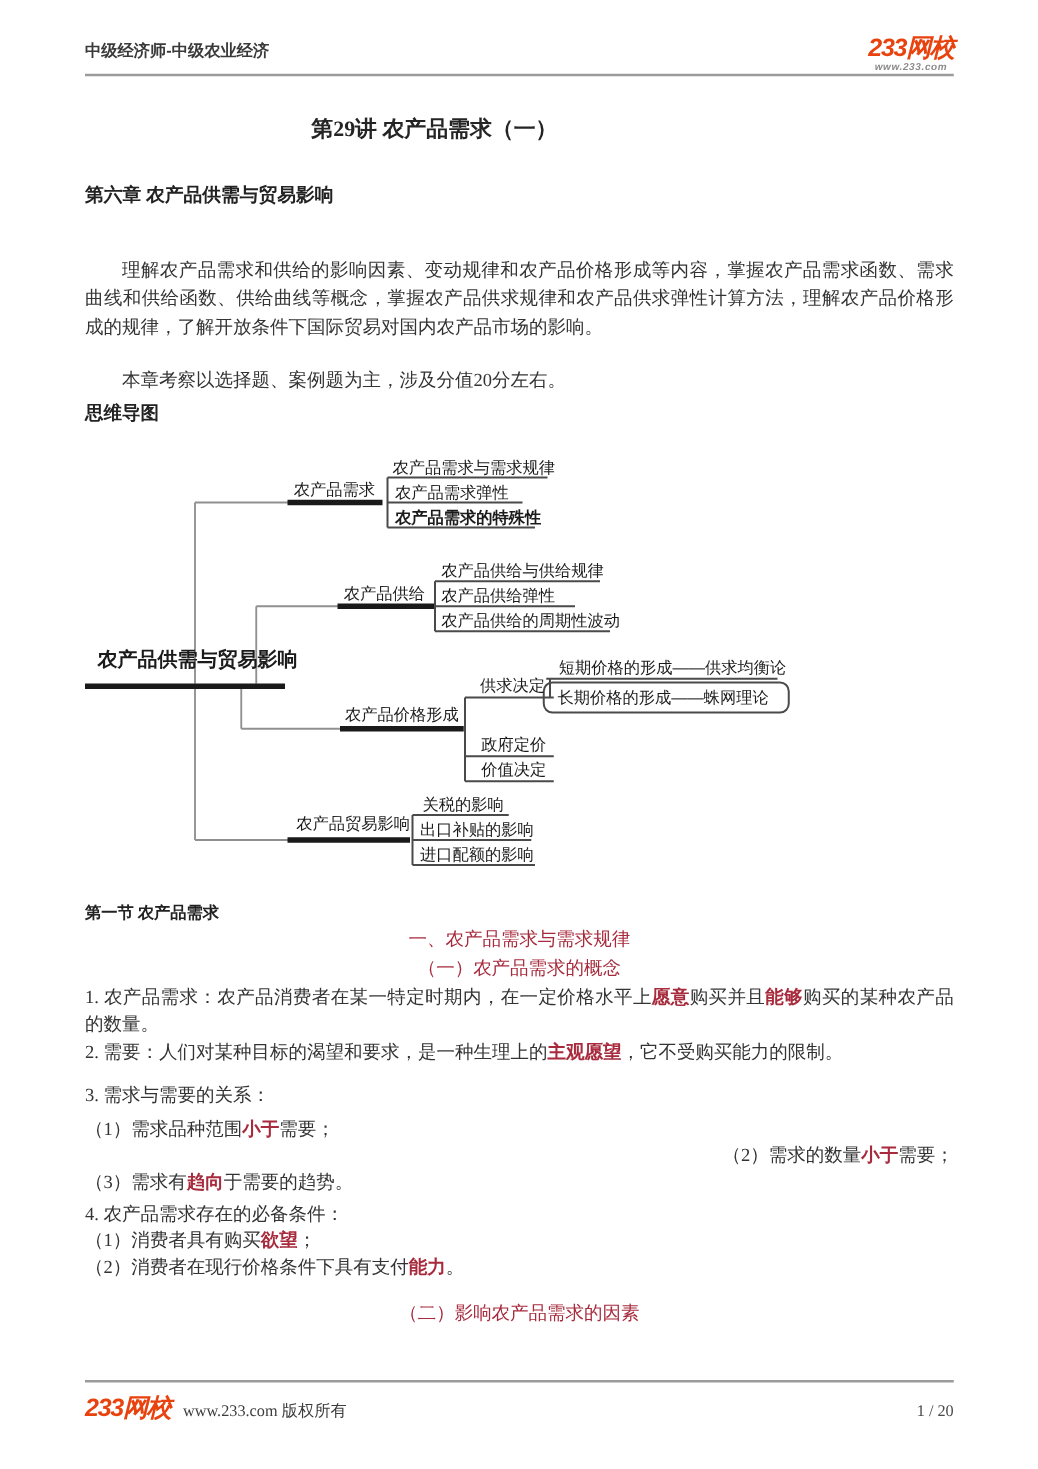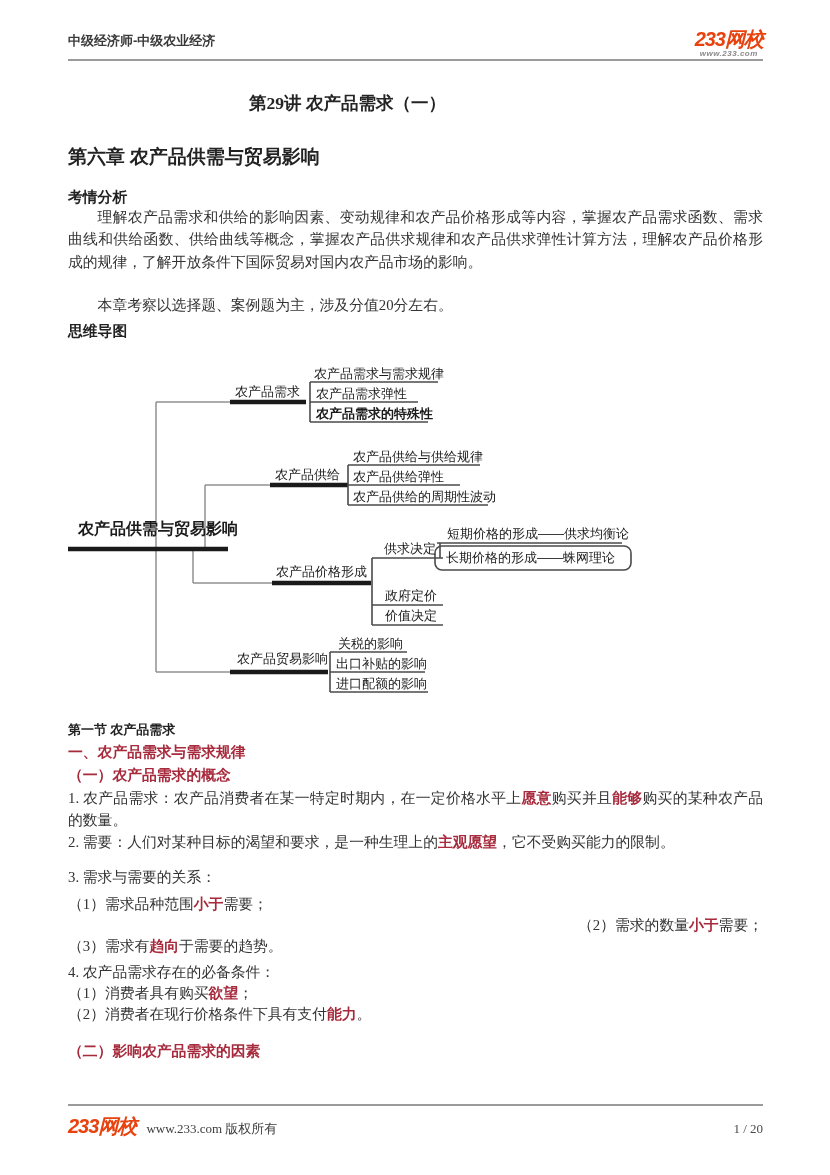--- a/index.html
+++ b/index.html
@@ -10,27 +10,27 @@
   
   .header { position:absolute; left:68px; width:695px; top:0; height:59px; border-bottom:2px solid #9b9b9b; }
   .header-course { position:absolute; left:0; bottom:9px; font-size:13px; font-weight:600; color:#3a3a3a; font-family:"Liberation Sans",sans-serif; }
   .logo { position:absolute; right:0; bottom:1px; text-align:center; font-family:"Liberation Sans",sans-serif; }
   .logo-main { font-size:20px; font-weight:bold; font-style:italic; color:#e8420e; letter-spacing:-1px; line-height:20px; }
   .logo-sub { font-size:8px; font-weight:bold; font-style:italic; color:#8a8a8a; letter-spacing:.5px; }
   
   .title { position:absolute; top:91px; left:0; width:695px; text-align:center; font-size:17.5px; font-weight:bold; color:#242424; }
   .blk { position:absolute; left:68px; width:695px; font-size:14.8px; line-height:22.4px; color:#333333; }
   .bhead { font-weight:bold; color:#222222; }
-  .chapter { top:146px; font-size:19px; font-weight:bold; color:#222222; }
+  .chapter { top:146px; font-size:15px; font-weight:bold; color:#222222; }
   .exam-h { top:186px; }
   .p1 { top:206px; text-align:justify; text-indent:2em; }
   .p2 { top:294px; text-indent:2em; }
   .mm-h { top:320px; }
   .sec-h { top:719px; font-size:13px; }
-  .red { color:#a72b3d; font-weight:bold; }
+  .red { color:#a72b3d; font-weight:normal;text-align:center; }
   .hl  { color:#a72b3d; font-weight:bold; }
   .sub1 { top:741px; }
   .sub2 { top:764px; }
   .l0 { top:787px; text-align:justify; }
   .l1 { top:831px; }
   .l2 { top:866px; }
   .l3 { top:893px; }
   .l4 { top:914px;text-align:right; }
   .l5 { top:935px; }
   .l6 { top:961px; }
@@ -76,21 +76,20 @@
     <div class="header-course">中级经济师-中级农业经济</div>
     <div class="logo">
       <div class="logo-main">233网校</div>
       <div class="logo-sub">www.233.com</div>
     </div>
   </div>
 
   <div class="title">第29讲 农产品需求（一）</div>
 
   <div class="blk chapter">第六章 农产品供需与贸易影响</div>
-  <div class="blk bhead exam-h">考情分析</div>
   <div class="blk p1">理解农产品需求和供给的影响因素、变动规律和农产品价格形成等内容，掌握农产品需求函数、需求曲线和供给函数、供给曲线等概念，掌握农产品供求规律和农产品供求弹性计算方法，理解农产品价格形成的规律，了解开放条件下国际贸易对国内农产品市场的影响。</div>
   <div class="blk p2">本章考察以选择题、案例题为主，涉及分值20分左右。</div>
 
   <div class="blk bhead mm-h">思维导图</div>
   <div class="mindmap">
     <svg class="mm-svg" width="580" height="345" viewBox="0 0 580 345">
 
       <g stroke="#909090" stroke-width="1.5" fill="none">
         <line x1="91" y1="42" x2="91" y2="187"></line>
         <line x1="91" y1="42" x2="167" y2="42"></line>

